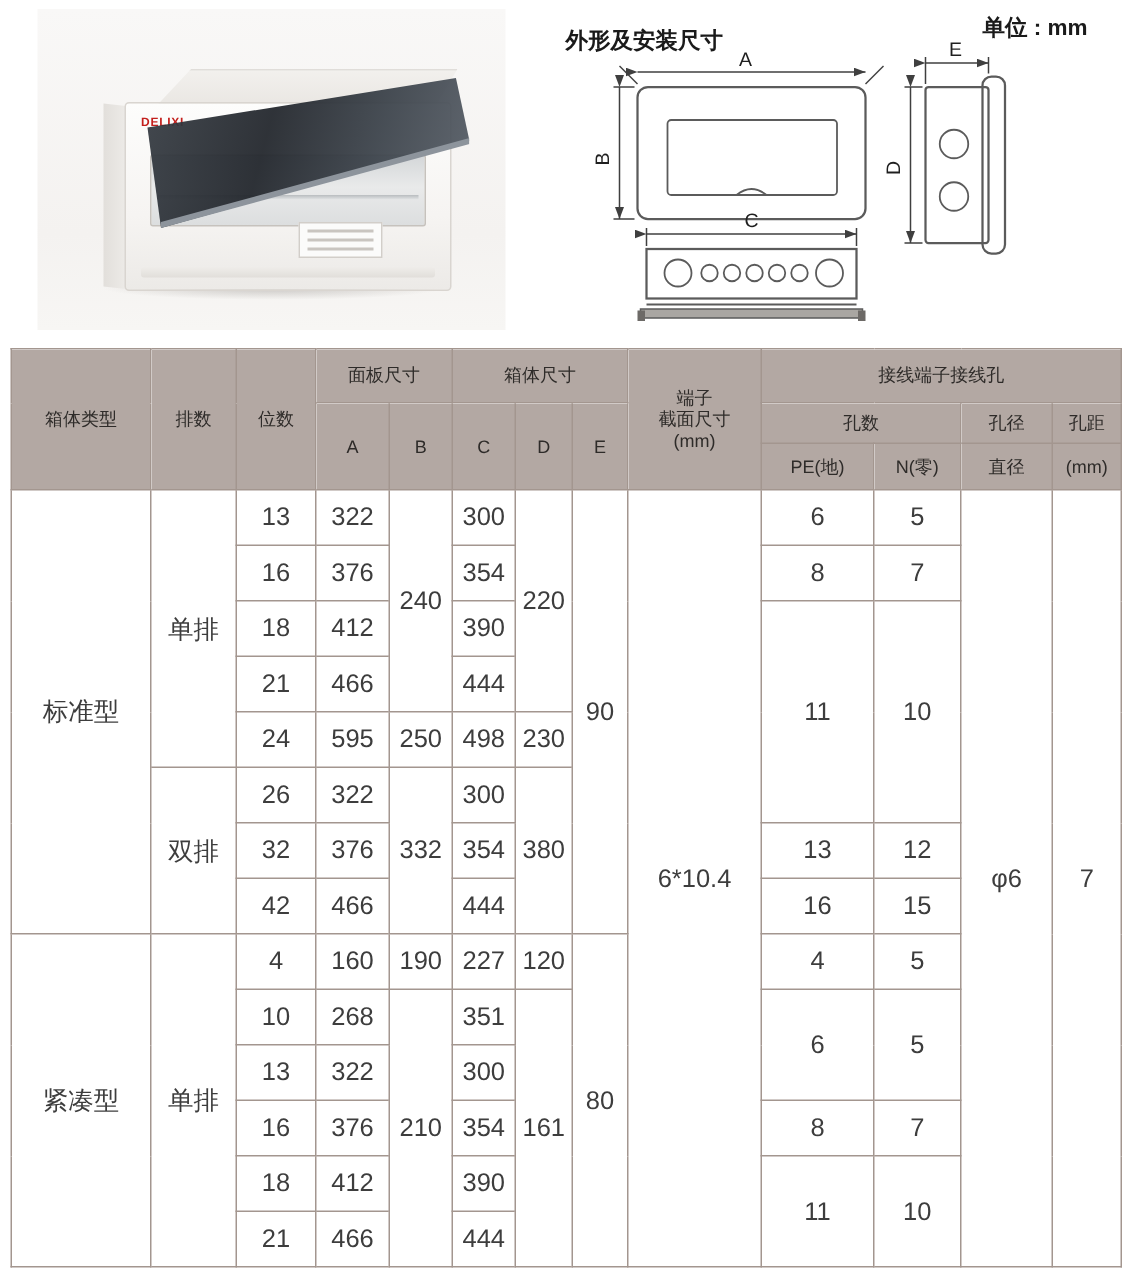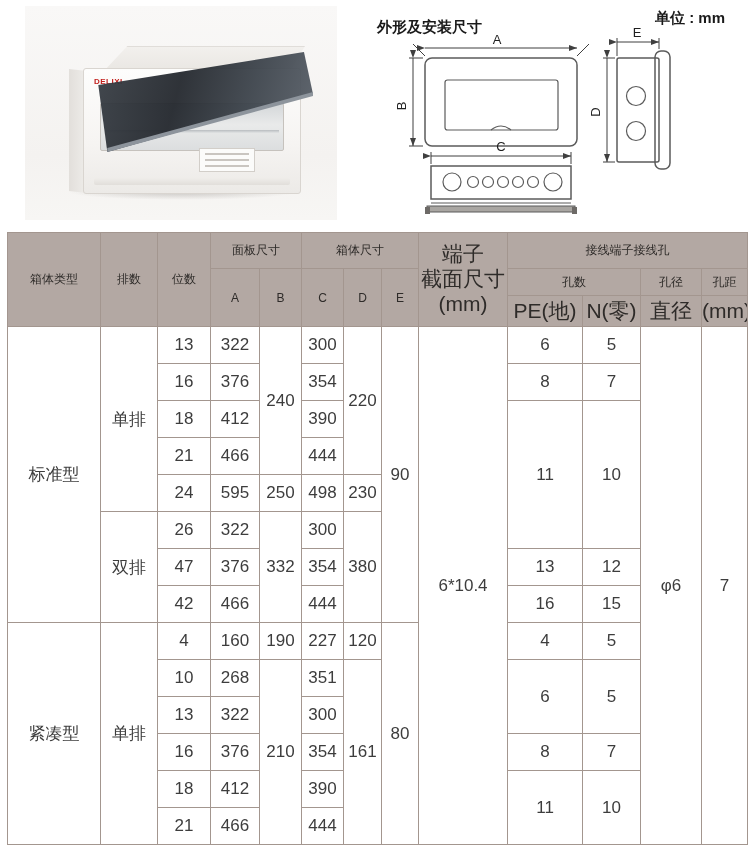--- a/index.html
+++ b/index.html
@@ -88,21 +88,21 @@
     text-align:center; vertical-align:middle;
     overflow:hidden; white-space:nowrap;
   }
   .spec thead th {
     background:#b3a8a3; color:#2e2b29;
     font-weight:normal; font-size:12px;
   }
   .spec thead tr.h1 { height:36px; }
   .spec thead tr.h2 { height:27px; }
   .spec thead tr.h3 { height:31px; }
-  .spec .small-h { font-size:21px; line-height:1.18; white-space:normal; }
+  .spec .small-h { font-size:12px; line-height:1.18; white-space:normal; }
   .spec tbody td { background:#fff; font-size:17px; color:#3d3d3d; }
   .spec tbody tr { height:37px; }
 </style>
 </head>
 <body>
 
 <div class="top-area">
 
   <div class="photo">
     <div class="ph-shadow"></div>
@@ -274,21 +274,21 @@
       </tr>
       <tr>
         <td rowspan="3">双排</td>
         <td>26</td>
         <td>322</td>
         <td rowspan="3">332</td>
         <td>300</td>
         <td rowspan="3">380</td>
       </tr>
       <tr>
-        <td>47</td>
+        <td>32</td>
         <td>376</td>
         <td>354</td>
         <td>13</td>
         <td>12</td>
       </tr>
       <tr>
         <td>42</td>
         <td>466</td>
         <td>444</td>
         <td>16</td>

